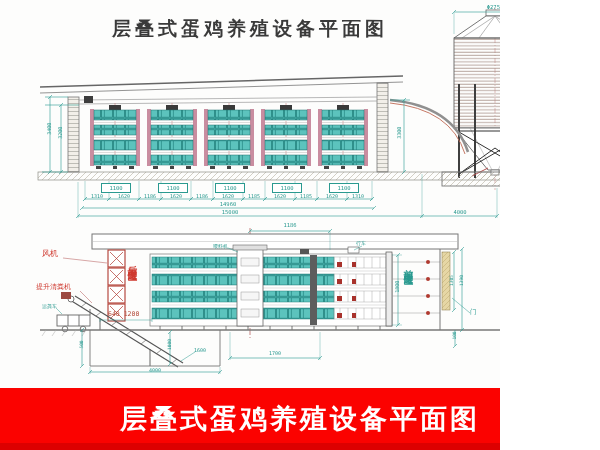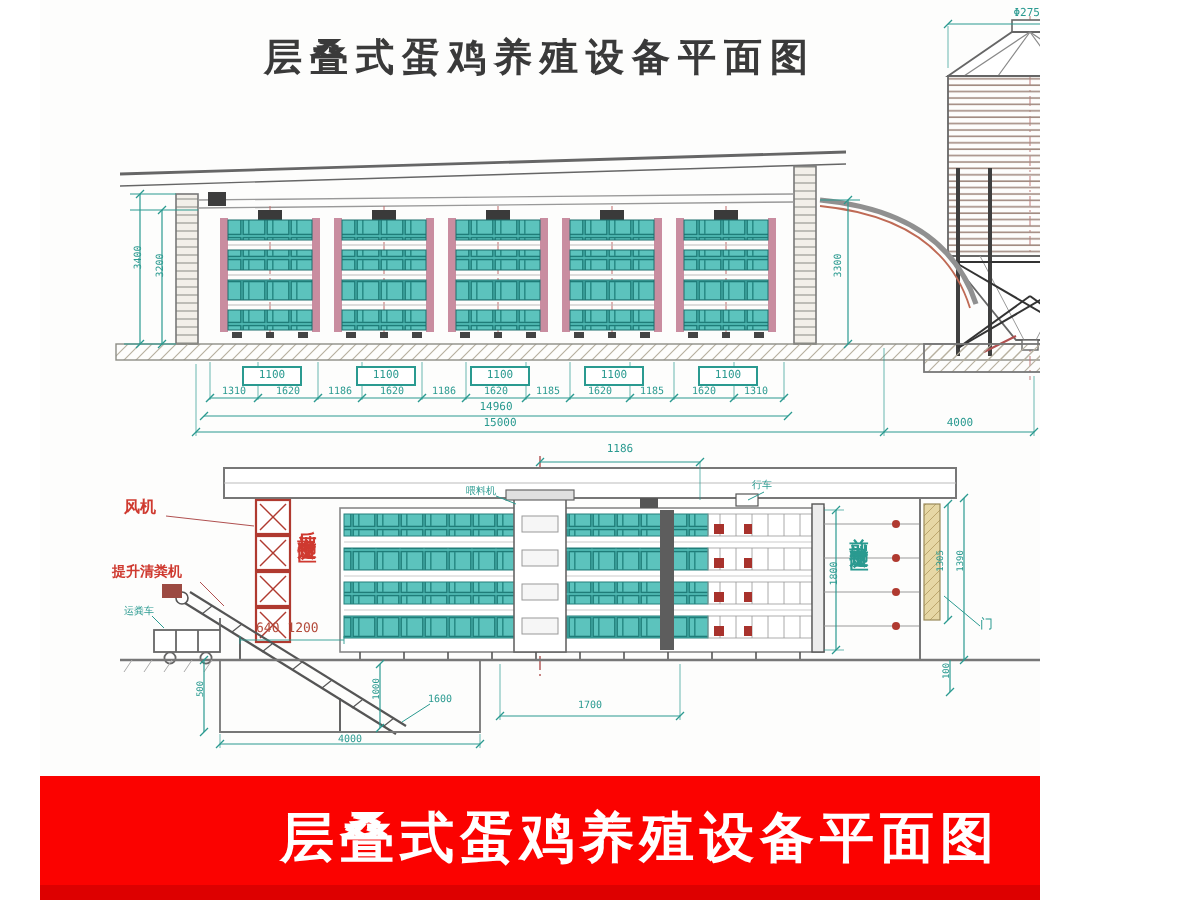--- a/index.html
+++ b/index.html
@@ -1,25 +1,25 @@
 <!DOCTYPE html>
 <html><head>
 <meta charset="utf-8">
 <style>
   html,body{margin:0;padding:0;background:#fff;}
   #page{position:relative;width:500px;height:450px;background:#fdfdfc;overflow:hidden;
-        font-family:"Liberation Sans",sans-serif;margin-left:20px;}
+        font-family:"Liberation Sans",sans-serif;}
   #title{position:absolute;left:0;right:0;top:16px;text-align:center;
          font-size:19px;font-weight:bold;color:#3a3a3a;letter-spacing:4px;}
   #drawing{position:absolute;left:0;top:0;}
   .lbl{position:absolute;color:#2a9a90;font-family:"DejaVu Sans Mono",monospace;
        font-size:5px;line-height:1.1;text-align:center;white-space:nowrap;}
   .rot{transform:rotate(-90deg);}
   .box{border:1px solid #2a9a90;height:8px;line-height:8px;font-size:5.5px;background:#fff;}
-  .red{color:#cf3a30;font-family:"Liberation Sans",sans-serif;font-weight:bold;text-align:right;}
+  .red{color:#cf3a30;font-family:"Liberation Sans",sans-serif;font-weight:normal;text-align:right;}
   .vtx{writing-mode:vertical-rl;letter-spacing:2px;font-family:"Liberation Sans",sans-serif;
        font-weight:bold;text-align:left;}
   .tiny{font-size:4.5px;}
   #banner{position:absolute;left:0;top:388px;width:600px;height:62px;
           background:linear-gradient(#fb0200 0 88%,#dd0000 88% 100%);
           display:flex;align-items:center;justify-content:center;}
   #banner span{color:#fff;font-size:27px;font-weight:bold;letter-spacing:3px;}
 </style>
 </head>
 <body>

